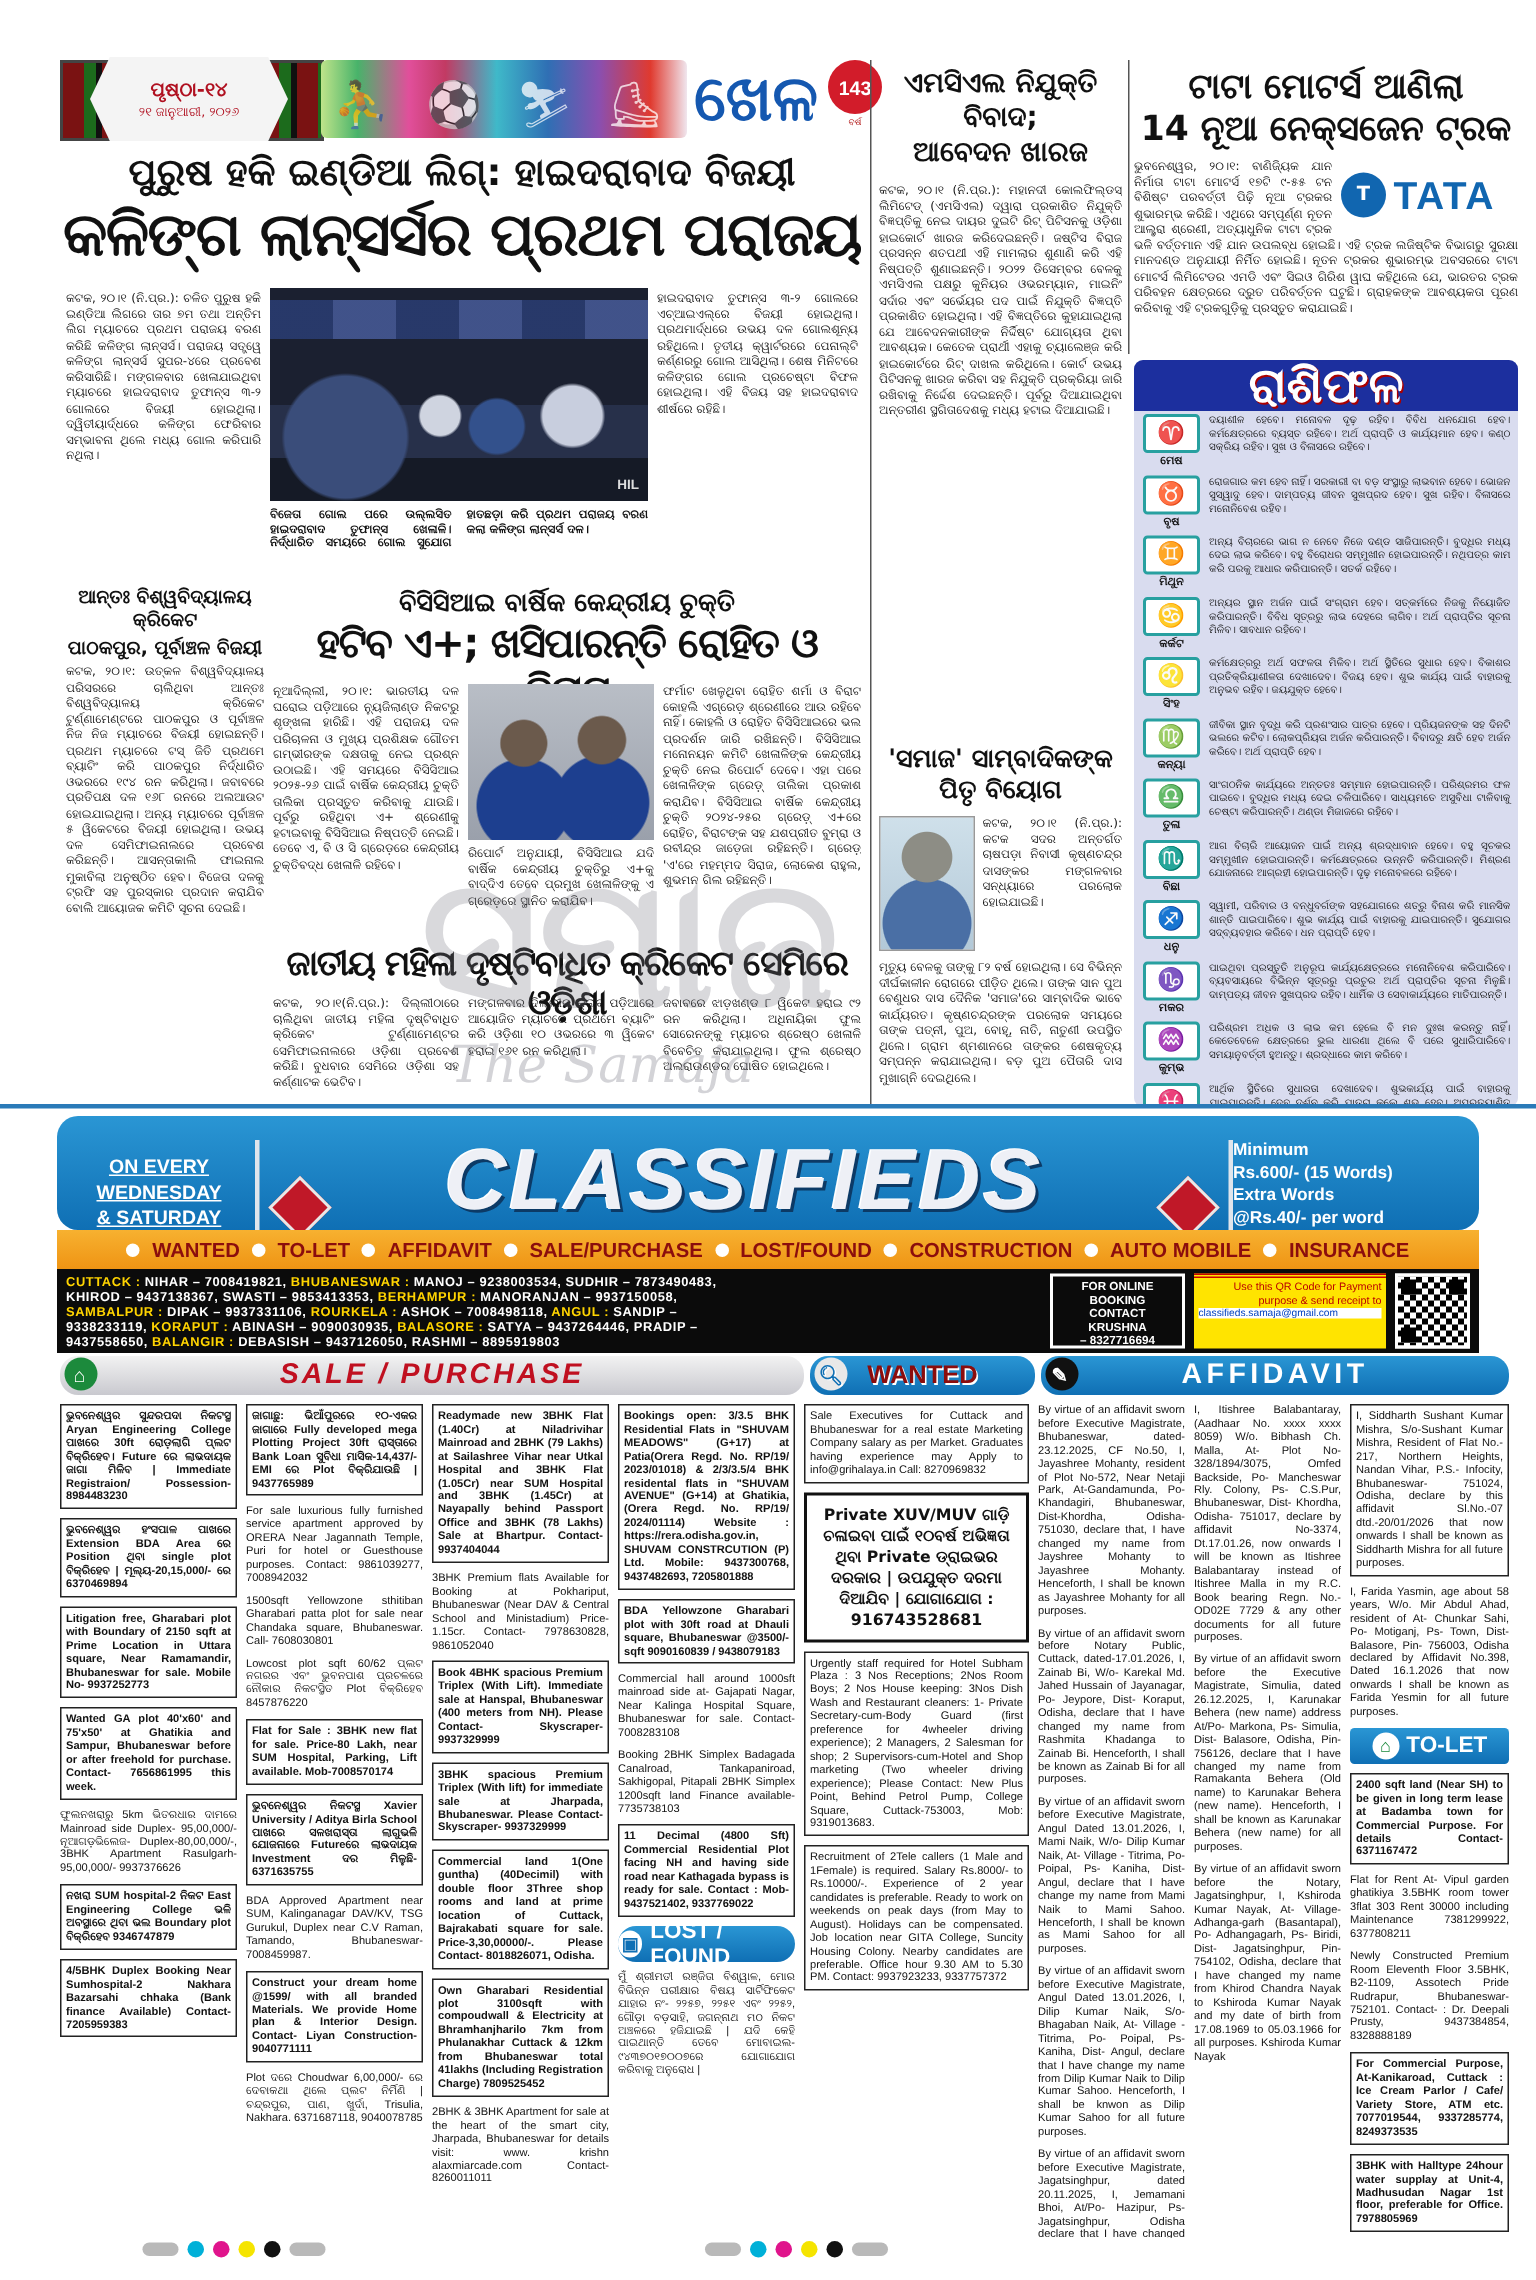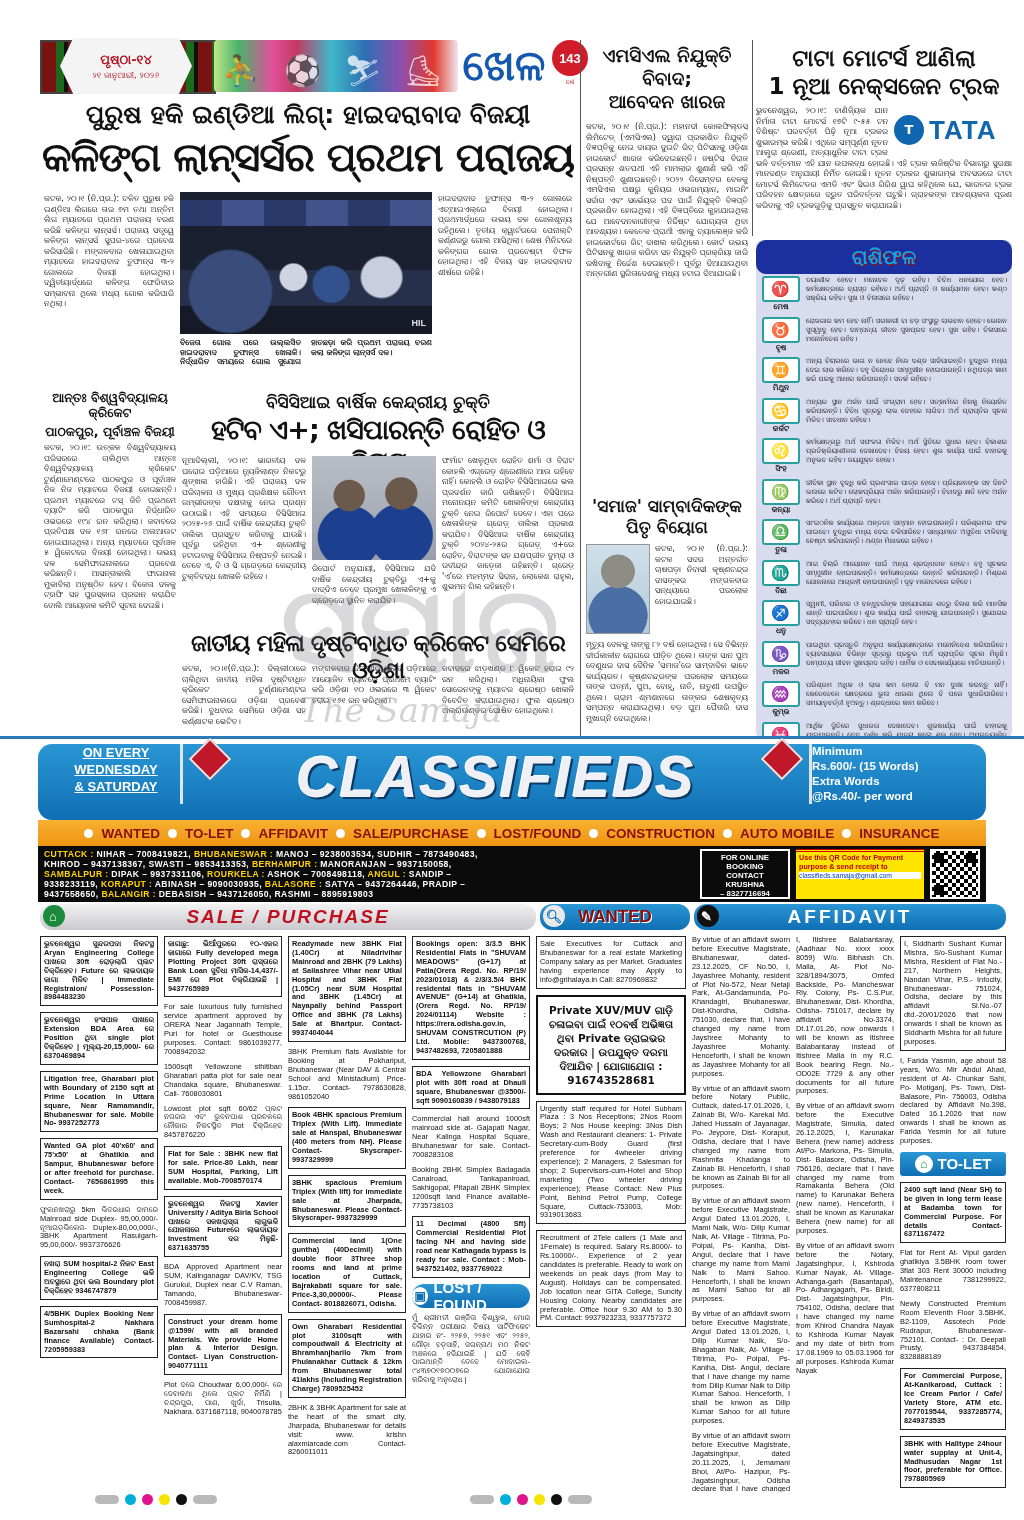--- a/index.html
+++ b/index.html
@@ -84,52 +84,52 @@
   .tata-head{left:756px;top:44px;width:256px;font-size:23px;font-weight:bold;text-align:center;line-height:28px;}
   .tata-body{left:756px;top:106px;width:256px;height:130px;}
   .tata-logo{float:right;width:118px;height:40px;margin:4px 0 2px 6px;display:flex;align-items:center;gap:5px;}
   .tata-circ{width:30px;height:30px;border-radius:50%;background:#1166b0;color:#fff;display:flex;
      align-items:center;justify-content:center;font-size:13px;font-weight:bold;}
   .tata-word{font-size:26px;font-weight:bold;color:#1166b0;letter-spacing:1px;font-family:"Liberation Sans",sans-serif;}
 
   
   .rash{left:756px;top:240px;width:256px;height:498px;background:#d9dcef;border-radius:6px;overflow:hidden;}
   .rash-head{height:34px;background:#1c2f9e;display:flex;align-items:center;justify-content:center;
-     font-size:20px;font-weight:bold;color:#0ea5e9;text-shadow:1px 1px 0 #a00;font-family:"DejaVu Sans",sans-serif;border-radius:10px;}
+     font-size:32px;font-weight:bold;color:#ffffff;text-shadow:1px 1px 0 #a00;font-family:"DejaVu Sans",sans-serif;}
   .zrow{display:flex;gap:5px;padding:2px 5px;height:36.5px;overflow:hidden;}
   .zic{width:40px;flex:none;text-align:center;}
   .zic span{display:inline-block;width:34px;height:22px;background:#fff;border:2px solid #28a0a0;
      border-radius:3px;font-size:15px;line-height:22px;}
   .zn{font-size:7.5px;font-weight:bold;font-family:"DejaVu Sans",sans-serif;}
   .zt{font-size:6.9px;line-height:9px;text-align:justify;font-family:"DejaVu Sans",sans-serif;}
 
   .sep-blue{left:0;top:736px;width:1024px;height:3px;background:#2a7ab8;}
 
   
   .banner{left:38px;top:744px;width:948px;height:76px;background:linear-gradient(#2a96d4,#0f6fb4);
-     border-radius:14px;display:flex;align-items:flex-start;padding:0 14px;box-sizing:border-box;z-index:2;}
+     border-radius:14px;display:flex;align-items:flex-end;padding:0 4px;box-sizing:border-box;z-index:2;}
   .sched{width:128px;color:#fff;font-weight:bold;font-size:13px;line-height:17px;text-align:center;
      text-decoration:underline;}
   .diam{width:26px;height:26px;background:#c01828;transform:rotate(45deg);margin:0 12px;border:2px solid #e8e8e8;flex:none;}
   .vbar{width:3px;height:60px;background:#dfe5ec;flex:none;}
   .cls-title{flex:1;text-align:center;font-size:57px;font-weight:bold;font-style:italic;color:#eef0f6;
      text-shadow:2px 2px 0 #0c3a66,-1px -1px 0 #ffffff;letter-spacing:2px;font-family:"Liberation Sans",sans-serif;}
   .pricing{width:160px;color:#fff;font-weight:bold;font-size:11.5px;line-height:15px;}
   .catbar{left:38px;top:820px;width:948px;height:26px;background:linear-gradient(#f7b130,#ef9414);
      display:flex;align-items:center;justify-content:center;gap:8px;font-size:13.5px;font-weight:bold;color:#8b0d0d;z-index:2;}
   .catbar .dot{width:9px;height:9px;border-radius:50%;background:#fff;}
   .blackbar{left:38px;top:846px;width:948px;height:56px;background:#0b0b0b;display:flex;
      padding:3px 6px;box-sizing:border-box;gap:6px;z-index:2;}
   .contacts{flex:1;overflow:hidden;}
   .c-row{font-size:8.6px;font-weight:bold;color:#fff;letter-spacing:.4px;line-height:10px;white-space:nowrap;}
   .yel{color:#ffd400;}
   .bookbox{width:82px;border:2px solid #fff;color:#fff;font-size:7.8px;font-weight:bold;text-align:center;
      padding:2px;line-height:9px;flex:none;}
   .qrnote{width:128px;background:#ffe400;border-top:3px double #c00;flex:none;padding:2px 3px;box-sizing:border-box;}
-  .qrnote .t{font-size:7.2px;font-weight:bold;color:#b00;line-height:8.5px;}
+  .qrnote .t{font-size:7.2px;font-weight:normal;color:#b00;line-height:8.5px;text-align:right;}
   .qrnote .e{font-size:6.8px;color:#0040c0;background:#fff;display:block;margin-top:1px;}
   .qr{width:46px;height:46px;flex:none;background:
       linear-gradient(#000 0 0) 2px 2px/10px 10px no-repeat,
       linear-gradient(#000 0 0) 34px 2px/10px 10px no-repeat,
       linear-gradient(#000 0 0) 2px 34px/10px 10px no-repeat,
       repeating-conic-gradient(#000 0 25%,#fff 0 50%) 0 0/8px 8px,#fff;
       border:2px solid #fff;align-self:center;}
 
   
   .cgrid{left:40px;top:904px;width:970px;}
@@ -235,21 +235,21 @@
     <div>ପିତୃ ବିୟୋଗ</div>
   </div>
   <div class="abs obit-row">
     <div class="portrait"></div>
     <div class="btxt odia">କଟକ, ୨୦।୧ (ନି.ପ୍ର.): କଟକ ସଦର ଅନ୍ତର୍ଗତ ଚାଷପଡ଼ା ନିବାସୀ କୃଷ୍ଣଚନ୍ଦ୍ର ଦାସଙ୍କର ମଙ୍ଗଳବାର ସନ୍ଧ୍ୟାରେ ପରଲୋକ ହୋଇଯାଇଛି।</div>
   </div>
   <div class="abs obit-body btxt odia">ମୃତ୍ୟୁ ବେଳକୁ ତାଙ୍କୁ ୮୨ ବର୍ଷ ହୋଇଥିଲା। ସେ ବିଭିନ୍ନ ଦୀର୍ଘକାଳୀନ ରୋଗରେ ପୀଡ଼ିତ ଥିଲେ। ତାଙ୍କ ସାନ ପୁଅ ବେଣୁଧର ଦାସ ଦୈନିକ 'ସମାଜ'ରେ ସାମ୍ବାଦିକ ଭାବେ କାର୍ଯ୍ୟରତ। କୃଷ୍ଣଚନ୍ଦ୍ରଙ୍କ ପରଲୋକ ସମୟରେ ତାଙ୍କ ପତ୍ନୀ, ପୁଅ, ବୋହୂ, ନାତି, ନାତୁଣୀ ଉପସ୍ଥିତ ଥିଲେ। ଗ୍ରାମ ଶ୍ମଶାନରେ ତାଙ୍କର ଶେଷକୃତ୍ୟ ସମ୍ପନ୍ନ କରାଯାଇଥିଲା। ବଡ଼ ପୁଅ ପୈତାରି ଦାସ ମୁଖାଗ୍ନି ଦେଇଥିଲେ।</div>
 
   <div class="abs tata-head odia">
     <div>ଟାଟା ମୋଟର୍ସ ଆଣିଲା</div>
-    <div>1 ନୂଆ ନେକ୍ସଜେନ ଟ୍ରକ</div>
+    <div>14 ନୂଆ ନେକ୍ସଜେନ ଟ୍ରକ</div>
   </div>
   <div class="abs tata-body btxt odia">
     <span class="tata-logo">
       <span class="tata-circ">T</span>
       <span class="tata-word">TATA</span>
     </span>
     <span>ଭୁବନେଶ୍ୱର, ୨୦।୧: ବାଣିଜ୍ୟିକ ଯାନ ନିର୍ମାତା ଟାଟା ମୋଟର୍ସ ୧୭ଟି ୯-୫୫ ଟନ ବିଶିଷ୍ଟ ପରବର୍ତ୍ତୀ ପିଢ଼ି ନୂଆ ଟ୍ରକର ଶୁଭାରମ୍ଭ କରିଛି। ଏଥିରେ ସମ୍ପୂର୍ଣ୍ଣ ନୂତନ ଆଲ୍ଟ୍ରା ଶ୍ରେଣୀ, ଅତ୍ୟାଧୁନିକ ଟାଟା ଟ୍ରକ ଭଳି ବର୍ତ୍ତମାନ ଏହି ଯାନ ଉପଲବ୍ଧ ହୋଇଛି। ଏହି ଟ୍ରକ ଲଜିଷ୍ଟିକ ବିଭାଗରୁ ସୁରକ୍ଷା ମାନଦଣ୍ଡ ଅନୁଯାୟୀ ନିର୍ମିତ ହୋଇଛି। ନୂତନ</span>
     <span>ଟ୍ରକର ଶୁଭାରମ୍ଭ ଅବସରରେ ଟାଟା ମୋଟର୍ସ ଲିମିଟେଡର ଏମଡି ଏବଂ ସିଇଓ ଗିରିଶ ୱାଘ କହିଥିଲେ ଯେ, ଭାରତର ଟ୍ରକ ପରିବହନ କ୍ଷେତ୍ରରେ ଦ୍ରୁତ ପରିବର୍ତ୍ତନ ଘଟୁଛି। ଗ୍ରାହକଙ୍କ ଆବଶ୍ୟକତା ପୂରଣ କରିବାକୁ ଏହି ଟ୍ରକଗୁଡ଼ିକୁ ପ୍ରସ୍ତୁତ କରାଯାଇଛି।</span>
   </div>
 

